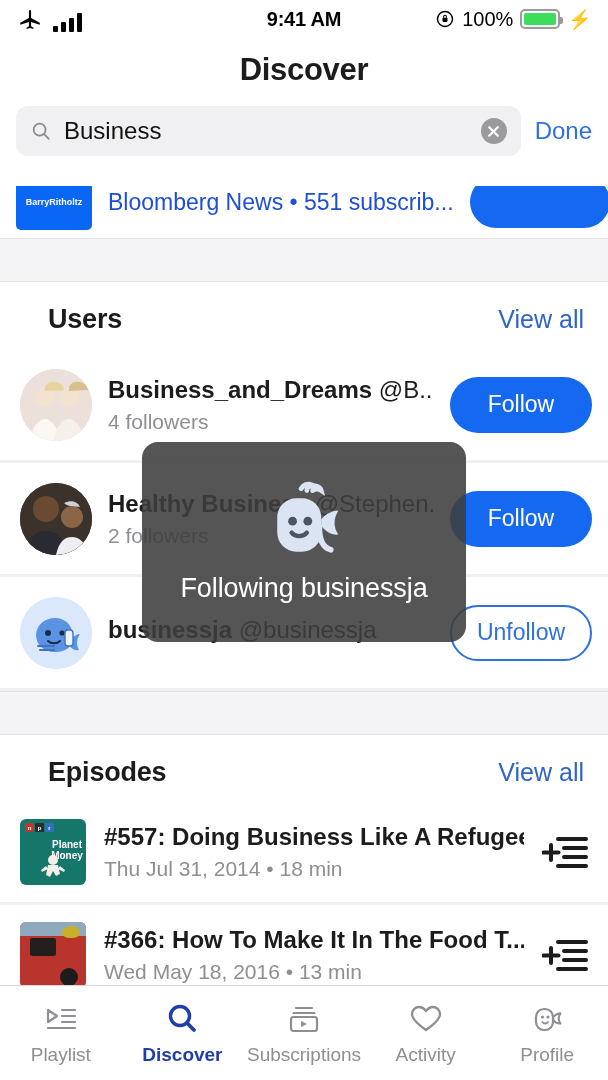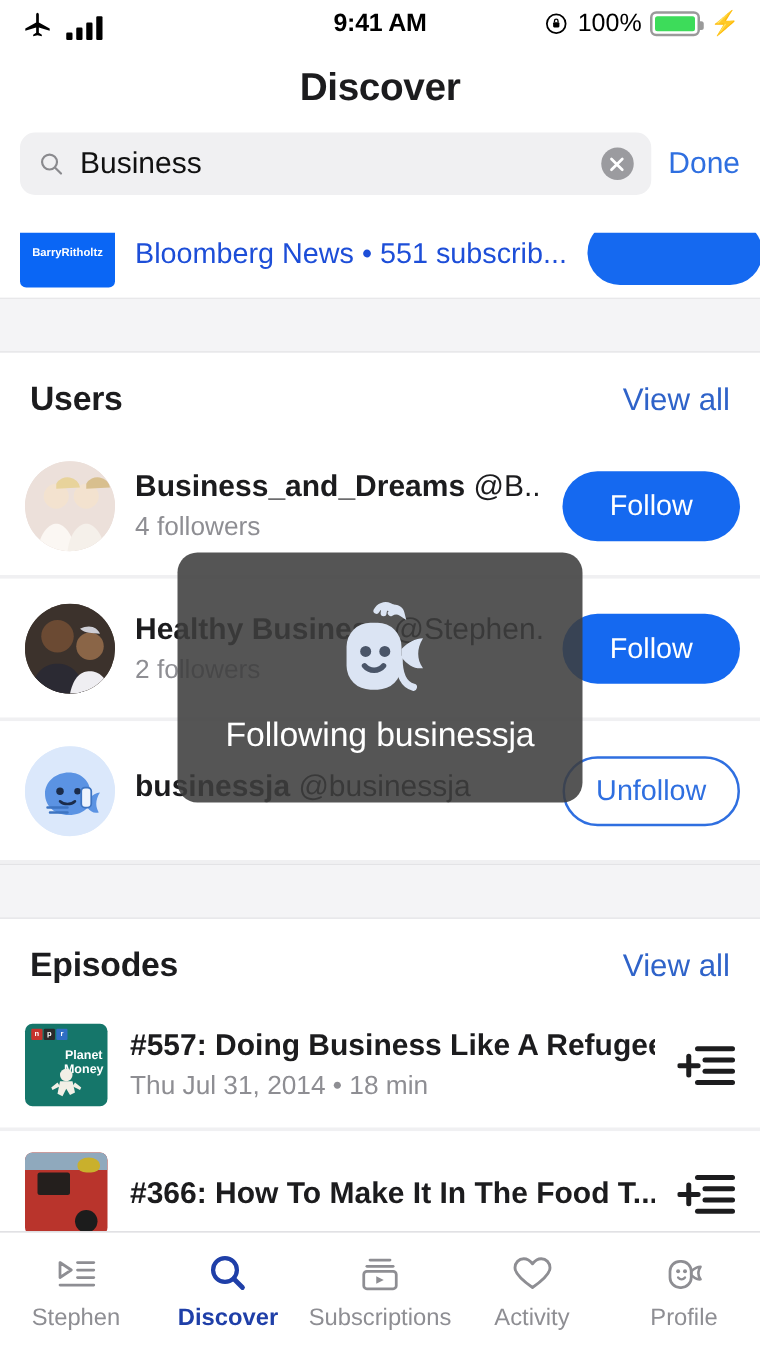--- a/index.html
+++ b/index.html
@@ -82,20 +82,21 @@
   }
   .pod-thumb span { color: #fff; font-size: 9px; font-weight: 700; }
   .clip-title { font-size: 23px; color: #1d4ed8; white-space: nowrap; }
   .clip-btn { margin-left: auto; width: 140px; height: 52px; border-radius: 26px; background: #1569f0; flex: none; }
 
   .gap { height: 44px; background: #f4f4f6; border-top: 1px solid #e3e3e6; border-bottom: 1px solid #e3e3e6; }
 
   .sect-head {
     display: flex; align-items: baseline; justify-content: space-between;
     padding: 22px 24px 14px;
+    margin-left: 24px;
   }
   .sect-title { font-size: 27px; font-weight: 700; color: #1c1c1e; letter-spacing: -0.2px; }
   .viewall { font-size: 25px; color: #2f63c9; background: none; border: 0; font-family: "Liberation Sans", sans-serif; }
 
   .user-row {
     display: flex; align-items: center; gap: 16px; padding: 14px 16px 14px 20px;
     border-bottom: 3px solid #f0f0f2; background: #fff; height: 114px;
   }
   .avatar { width: 72px; height: 72px; border-radius: 50%; flex: none; overflow: hidden; position: relative; }
   .av1 { background: #e9dcd6; }
@@ -343,20 +344,21 @@
 
     <div class="ep-row">
       <div class="ep-art art-truck">
         <div class="truck-top"></div>
         <div class="truck-leaf"></div>
         <div class="truck-win"></div>
         <div class="truck-wheel"></div>
       </div>
       <div class="ep-texts">
         <div class="ep-title">#366: How To Make It In The Food T...</div>
+        <div class="ep-meta">Wed May 18, 2016 • 13 min</div>
       </div>
       <svg class="addbtn" viewBox="0 0 46 40">
         <line x1="16" y1="7" x2="44" y2="7" stroke="#1c1c1e" stroke-width="4" stroke-linecap="round"></line>
         <line x1="22" y1="16" x2="44" y2="16" stroke="#1c1c1e" stroke-width="4" stroke-linecap="round"></line>
         <line x1="22" y1="25" x2="44" y2="25" stroke="#1c1c1e" stroke-width="4" stroke-linecap="round"></line>
         <line x1="16" y1="34" x2="44" y2="34" stroke="#1c1c1e" stroke-width="4" stroke-linecap="round"></line>
         <line x1="9" y1="13" x2="9" y2="28" stroke="#1c1c1e" stroke-width="4" stroke-linecap="round"></line>
         <line x1="1.5" y1="20.5" x2="16.5" y2="20.5" stroke="#1c1c1e" stroke-width="4" stroke-linecap="round"></line>
       </svg>
     </div>
@@ -380,21 +382,21 @@
   <div class="tabbar">
 
     <div class="tab">
       <svg viewBox="0 0 38 38">
         <path d="M6 10l9 6-9 6z" fill="none" stroke="#8e8e93" stroke-width="2.2" stroke-linejoin="round"></path>
         <line x1="20" y1="10" x2="33" y2="10" stroke="#8e8e93" stroke-width="2.2" stroke-linecap="round"></line>
         <line x1="20" y1="16" x2="33" y2="16" stroke="#8e8e93" stroke-width="2.2" stroke-linecap="round"></line>
         <line x1="20" y1="22" x2="33" y2="22" stroke="#8e8e93" stroke-width="2.2" stroke-linecap="round"></line>
         <line x1="6" y1="28" x2="33" y2="28" stroke="#8e8e93" stroke-width="2.2" stroke-linecap="round"></line>
       </svg>
-      <div class="tab-label">Stephen</div>
+      <div class="tab-label">Playlist</div>
     </div>
 
     <div class="tab active">
       <svg viewBox="0 0 38 38">
         <circle cx="17" cy="16" r="9.5" fill="none" stroke="#1f3fa8" stroke-width="3.4"></circle>
         <line x1="24" y1="23" x2="31" y2="30" stroke="#1f3fa8" stroke-width="3.8" stroke-linecap="round"></line>
       </svg>
       <div class="tab-label">Discover</div>
     </div>
 

